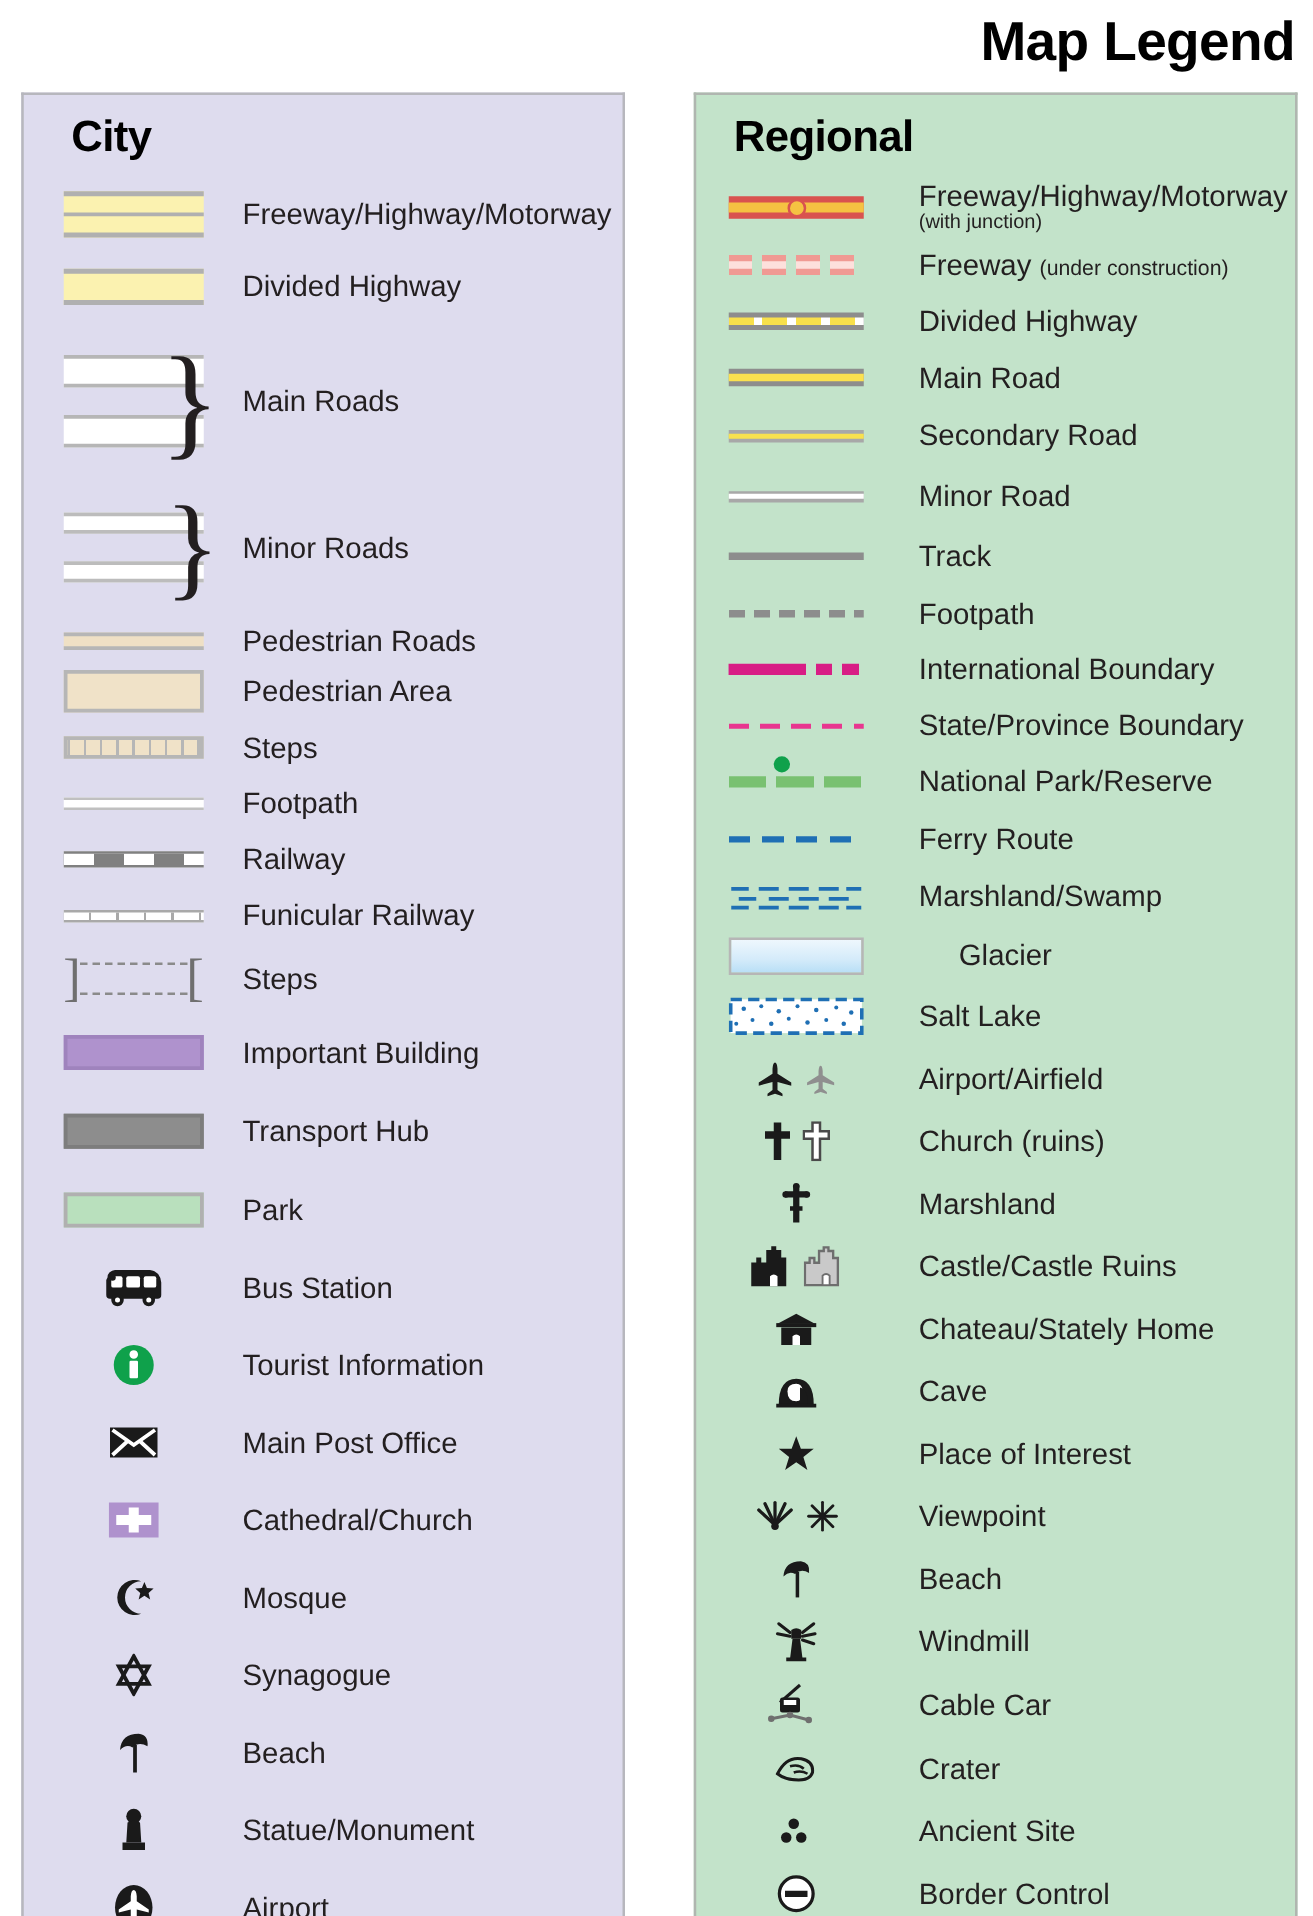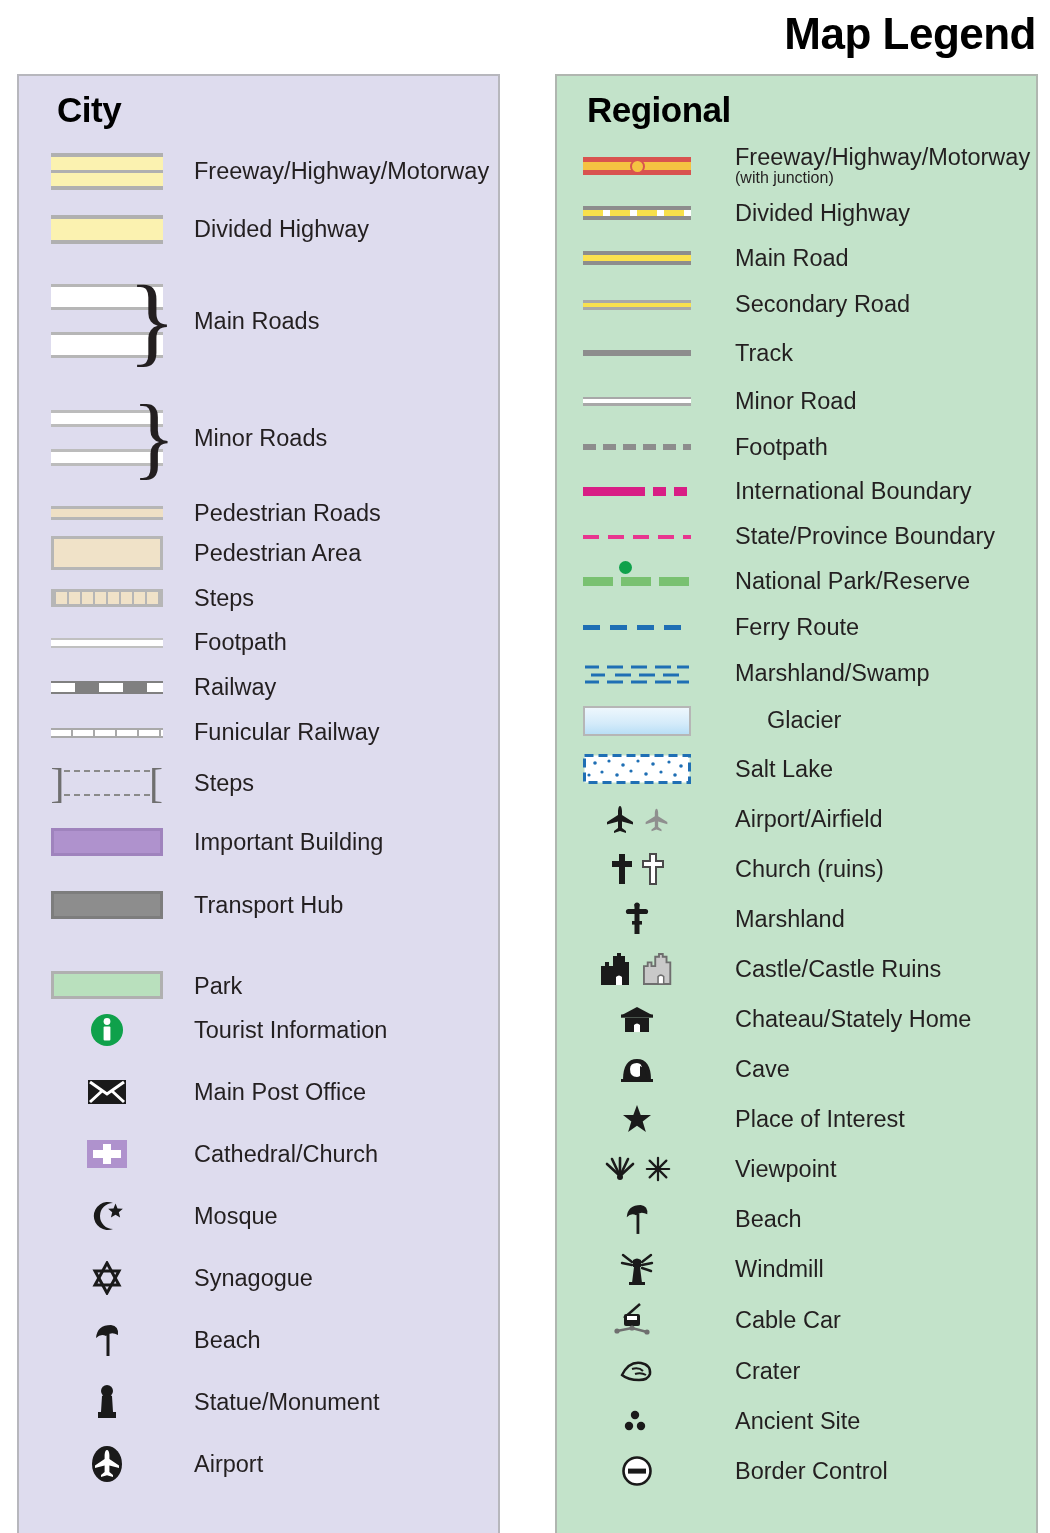--- a/index.html
+++ b/index.html
@@ -396,27 +396,43 @@
         <div class="lbl">Important Building</div>
       </div>
 
       <div class="row" style="height:64px;">
         <div class="sym">
             <div class="bar bar-hub"></div>
           </div>
         <div class="lbl">Transport Hub</div>
       </div>
 
-      <div class="row" style="height:62px;align-items:flex-end;">
+      <div class="row" style="height:62px;">
         <div class="sym">
             <div class="bar bar-park"></div>
           </div>
         <div class="lbl">Park</div>
       </div>
 
+      <div class="row" style="height:62px;">
+        <div class="sym icon-sym">
+          <svg class="ico" width="50" height="32" viewBox="0 0 50 32">
+            <path d="M4 8 Q4 3 10 2 L38 2 Q46 3 47 12 L47 22 Q47 25 44 25 L6 25 Q3 25 3 22 L3 10 Z" fill="#1a1a1a"></path>
+            <rect x="7" y="7" width="9" height="9" rx="1.5" fill="#fff"></rect>
+            <rect x="19" y="7" width="11" height="9" rx="1.5" fill="#fff"></rect>
+            <rect x="33" y="7" width="10" height="9" rx="1.5" fill="#fff"></rect>
+            <circle cx="8" cy="8" r="2.6" fill="#1a1a1a"></circle>
+            <circle cx="12" cy="26" r="5" fill="#1a1a1a"></circle>
+            <circle cx="12" cy="26" r="2" fill="#fff"></circle>
+            <circle cx="37" cy="26" r="5" fill="#1a1a1a"></circle>
+            <circle cx="37" cy="26" r="2" fill="#fff"></circle>
+          </svg>
+        </div>
+        <div class="lbl">Bus Station</div>
+      </div>
 
       <div class="row" style="height:62px;">
         <div class="sym icon-sym">
           <svg class="ico" width="36" height="36" viewBox="0 0 36 36">
             <circle cx="18" cy="18" r="16" fill="#0fa14b"></circle>
             <circle cx="18" cy="9.5" r="3.4" fill="#fff"></circle>
             <rect x="14.6" y="14.5" width="6.8" height="14" rx="1" fill="#fff"></rect>
           </svg>
         </div>
         <div class="lbl">Tourist Information</div>
@@ -508,20 +524,29 @@
           <div class="line r-freeway">
               <span class="junction"></span>
             </div>
         </div>
         <div class="lbl">
           <span>Freeway/Highway/Motorway</span>
           <span class="sub">(with junction)</span>
         </div>
       </div>
 
+      <div class="row" style="height:44px;">
+        <div class="sym">
+          <div class="line r-underconst"></div>
+        </div>
+        <div class="lbl">
+          <span>Freeway</span>
+          <span class="inline-sub">(under construction)</span>
+        </div>
+      </div>
 
       <div class="row" style="height:46px;">
         <div class="sym">
             <div class="line r-dividedhw"></div>
           </div>
         <div class="lbl">Divided Highway</div>
       </div>
 
       <div class="row" style="height:44px;">
         <div class="sym">
@@ -532,30 +557,30 @@
 
       <div class="row" style="height:49px;">
         <div class="sym">
             <div class="line r-secondary"></div>
           </div>
         <div class="lbl">Secondary Road</div>
       </div>
 
       <div class="row" style="height:48px;">
         <div class="sym">
+            <div class="line r-minorroad"></div>
+          </div>
+        <div class="lbl">Minor Road</div>
+      </div>
+
+      <div class="row" style="height:48px;">
+        <div class="sym">
             <div class="line r-track"></div>
           </div>
         <div class="lbl">Track</div>
-      </div>
-
-      <div class="row" style="height:48px;">
-        <div class="sym">
-            <div class="line r-minorroad"></div>
-          </div>
-        <div class="lbl">Minor Road</div>
       </div>
 
       <div class="row" style="height:44px;">
         <div class="sym">
             <div class="line r-footpath"></div>
           </div>
         <div class="lbl">Footpath</div>
       </div>
 
       <div class="row" style="height:45px;">

